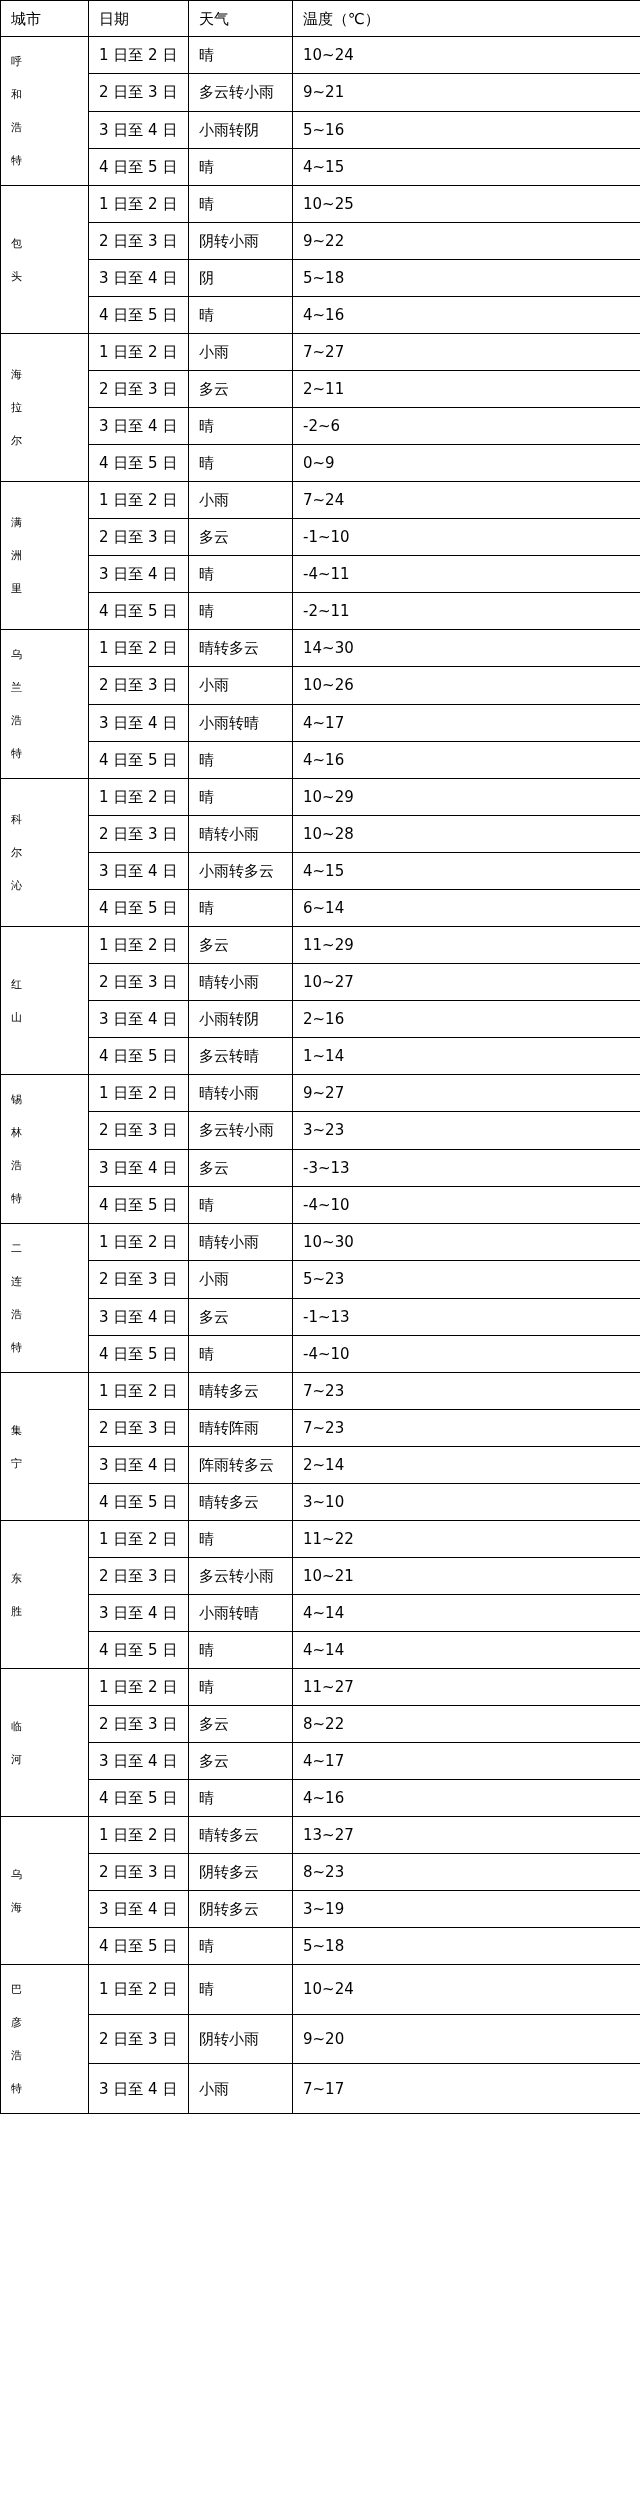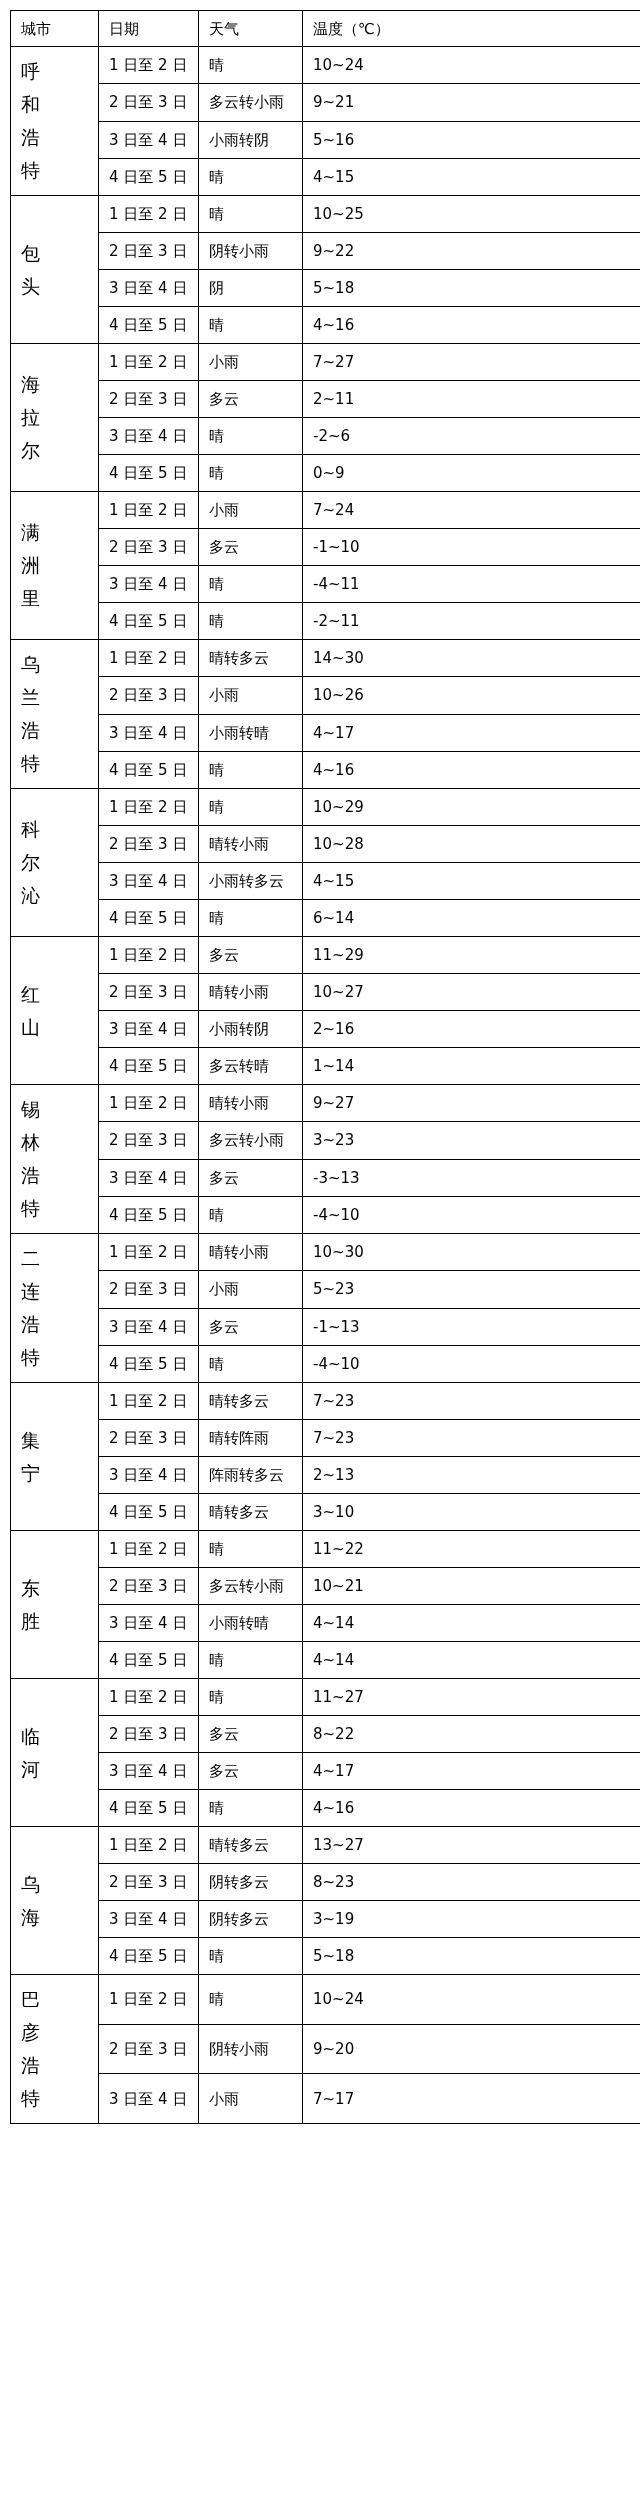--- a/index.html
+++ b/index.html
@@ -7,21 +7,21 @@
     padding: 0;
     background: #ffffff;
   }
   body {
     font-family: "DejaVu Sans", "Liberation Sans", sans-serif;
     color: #000000;
   }
   #sheet {
     width: 568px;
     box-sizing: border-box;
-    padding: 10px;
+    padding: 0;
   }
   table.weather {
     border-collapse: collapse;
     width: 640px;
     table-layout: fixed;
   }
   table.weather col.c-city  { width: 88px; }
   table.weather col.c-date  { width: 100px; }
   table.weather col.c-wx    { width: 104px; }
   table.weather col.c-temp  { width: 348px; }
@@ -43,21 +43,21 @@
   }
   td.city {
     text-align: left;
     vertical-align: middle;
     letter-spacing: 0;
     padding-left: 8px;
   }
   td.city .vert {
     display: block;
     width: 1em;
-    font-size: 19px;
+    font-size: 11px;
     line-height: 33px;
     word-break: break-all;
     white-space: normal;
   }
   td.date { white-space: nowrap; }
   td.wx   { white-space: nowrap; }
   td.temp { white-space: nowrap; }
   tr { height: 36px; }
 </style>
 </head>
@@ -296,21 +296,21 @@
           <td class="temp">7~23</td>
         </tr>
         <tr>
           <td class="date">2 日至 3 日</td>
           <td class="wx">晴转阵雨</td>
           <td class="temp">7~23</td>
         </tr>
         <tr>
           <td class="date">3 日至 4 日</td>
           <td class="wx">阵雨转多云</td>
-          <td class="temp">2~13</td>
+          <td class="temp">2~14</td>
         </tr>
         <tr>
           <td class="date">4 日至 5 日</td>
           <td class="wx">晴转多云</td>
           <td class="temp">3~10</td>
         </tr>
         <tr>
           <td class="city" rowspan="4">
             <span class="vert">东胜</span>
           </td>

